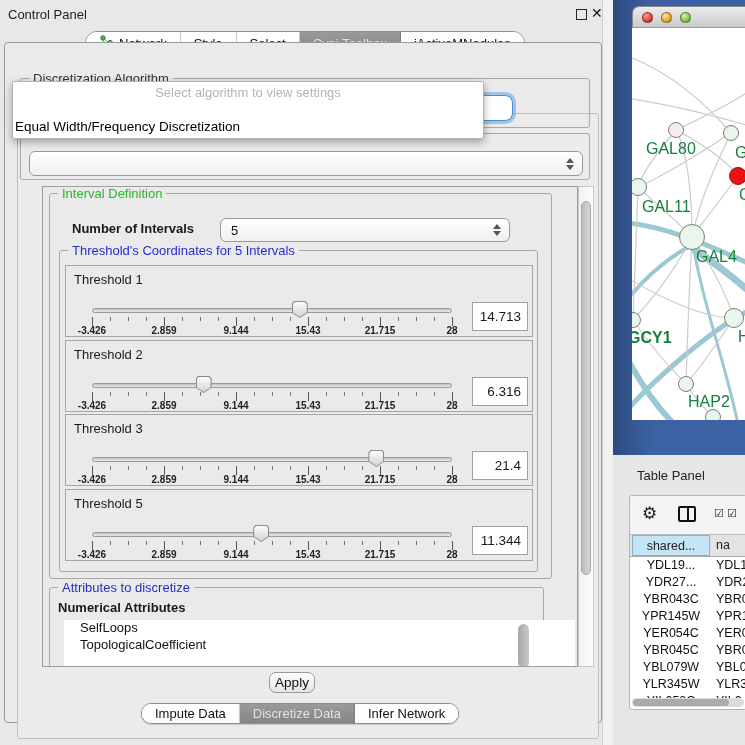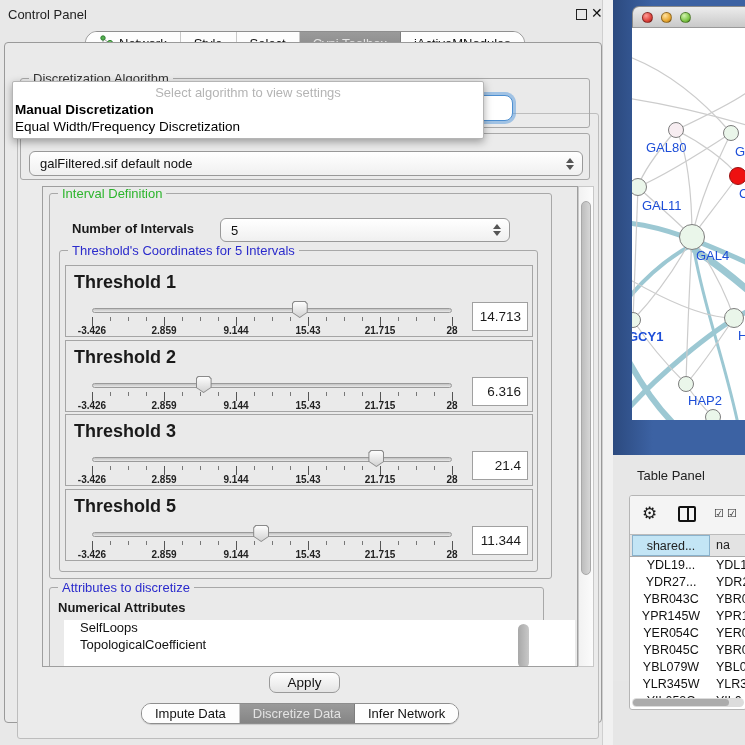--- a/index.html
+++ b/index.html
@@ -40,21 +40,21 @@
   .stepper i{display:block;width:0;height:0;}
   .stepper .up{border-left:4px solid transparent;border-right:4px solid transparent;border-bottom:5px solid #555;margin-bottom:2px;}
   .stepper .dn{border-left:4px solid transparent;border-right:4px solid transparent;border-top:5px solid #555;}
   
   #viewport{position:absolute;left:42px;top:186px;width:536px;height:481px;border:1px solid #9e9e9e;background:#eaeaea;overflow:hidden;}
   #interval-group{left:6px;top:6px;width:503px;height:386px;background:#eaeaea;}
   #num-label{position:absolute;left:22px;top:27px;font-weight:bold;font-size:13px;}
   #num-combo{left:170px;top:24px;width:290px;height:24px;}
   #thr-group{left:9px;top:56px;width:479px;height:322px;}
   .thr-box{position:absolute;left:5px;width:468px;height:72px;border:1px solid #a5a5a5;background:#eaeaea;}
-  .th-label{position:absolute;left:8px;top:6px;font-weight:bold;font-size:18px;}
+  .th-label{position:absolute;left:8px;top:6px;font-weight:normal;font-size:13px;}
   .track{position:absolute;left:26px;top:42px;width:360px;height:5px;border:1px solid #9a9a9a;border-radius:3px;background:linear-gradient(#c2c2c2,#e9e9e9);}
   .thumb{position:absolute;top:35px;width:16px;height:17px;background:#8a8a8a;
          clip-path:polygon(50% 100%,0 68%,0 14%,14% 0,86% 0,100% 14%,100% 68%);}
   .thumb em{position:absolute;left:1px;top:1px;right:1px;bottom:1px;background:linear-gradient(#fdfdfd,#d2d2d2);
          clip-path:polygon(50% 100%,0 68%,0 14%,14% 0,86% 0,100% 14%,100% 68%);}
   .ticks{position:absolute;left:26px;top:51px;width:360px;height:9px;}
   .ticks i{position:absolute;top:0;width:1px;height:4px;background:#777;}
   .ticks i.major{height:9px;background:#555;}
   .scale{position:absolute;left:0;top:59px;width:100%;height:12px;}
   .scale .sc{position:absolute;transform:translateX(-50%);font-size:10px;font-weight:bold;color:#222;white-space:nowrap;}
@@ -62,35 +62,35 @@
             text-align:right;padding-right:6px;line-height:27px;font-size:13.5px;}
   #attr-group{left:6px;top:400px;width:495px;height:110px;background:#eaeaea;}
   #attr-list-label{position:absolute;left:8px;top:12px;font-weight:bold;font-size:13px;}
   #attr-list{position:absolute;left:14px;top:32px;width:511px;height:60px;background:#fff;}
   #attr-list .li{padding:1px 0 1px 16px;font-size:13px;line-height:14.5px;color:#111;}
   #attr-vscroll{position:absolute;left:468px;top:36px;width:11px;height:44px;border-radius:6px;background:linear-gradient(90deg,#a8a8a8,#c8c8c8);}
   
   #main-scroll{position:absolute;left:578px;top:186px;width:16px;height:481px;background:linear-gradient(90deg,#f2f2f2,#fbfbfb);border:1px solid #c8c8c8;}
   #main-scroll .th{position:absolute;left:2px;top:14px;width:10px;height:374px;border-radius:5px;background:linear-gradient(90deg,#bdbdbd,#d6d6d6);border:1px solid #a8a8a8;}
   
-  #apply-btn{position:absolute;left:269px;top:672px;width:71px;height:21px;border:1px solid #9a9a9a;border-radius:7px;
+  #apply-btn{position:absolute;left:269px;top:672px;width:46px;height:21px;border:1px solid #9a9a9a;border-radius:7px;
              background:linear-gradient(#fefefe,#e4e4e4);text-align:center;line-height:19px;font-size:13.5px;color:#111;}
   
   .panel-gap{position:absolute;left:602px;top:0;width:11px;height:745px;background:#f1f1f1;border-left:1px solid #cfcfcf;}
   .desktop{position:absolute;left:613px;top:0;width:132px;height:745px;overflow:hidden;}
   .desk-blue{position:absolute;left:0;top:0;width:132px;height:455px;background:linear-gradient(90deg,#2c4a7f,#3c62a3 30%,#3c62a3);}
   .net-titlebar{position:absolute;left:19px;top:6px;width:114px;height:22px;background:linear-gradient(#ececec,#c9c9c9);
                 border:1px solid #8a8a8a;border-bottom-color:#9a9a9a;border-top-left-radius:7px;}
   .light{position:absolute;top:5px;width:11px;height:11px;border-radius:50%;border:1px solid rgba(0,0,0,.35);}
   .light.red{left:9px;background:radial-gradient(circle at 35% 30%,#ff9d96,#dd423c 60%,#9c211c);}
   .light.yellow{left:28px;background:radial-gradient(circle at 35% 30%,#ffe2a0,#e8a833 60%,#a86f14);}
   .light.green{left:47px;background:radial-gradient(circle at 35% 30%,#d2f3ae,#7fc749 60%,#4c8c1e);}
   .net-canvas{position:absolute;left:19px;top:28px;width:113px;height:392px;background:#fff;overflow:hidden;}
   .node{position:absolute;border-radius:50%;border:1px solid #7d7d7d;}
-  .nlabel{position:absolute;font-size:13px;color:#1d4ed8;white-space:nowrap;}
+  .nlabel{position:absolute;font-size:16px;color:#15803d;white-space:nowrap;}
   
   .tp-area{position:absolute;left:0;top:455px;width:132px;height:226px;background:#e7e7e7;}
   .tp-title{position:absolute;left:24px;top:13px;font-size:13px;color:#222;}
   .tp-card{position:absolute;left:16px;top:40px;width:118px;height:215px;background:#fff;border:1px solid #b5b5b5;border-radius:3px;overflow:hidden;}
   .tp-toolbar{position:absolute;left:0;top:0;width:100%;height:38px;background:#f4f4f4;}
   .gear-ic{position:absolute;left:12px;top:7px;font-size:17px;color:#1c1c1c;line-height:22px;}
   .cols-ic{position:absolute;left:48px;top:10px;width:18px;height:16px;border:2px solid #111;border-radius:2px;}
   .cols-ic i{position:absolute;left:50%;top:0;width:2px;height:100%;background:#111;}
   .check-ic{position:absolute;top:11px;font-size:11px;color:#222;}
   .tp-header{position:absolute;left:0;top:38px;width:100%;height:23px;background:#e3e3e3;border-top:1px solid #bbb;border-bottom:1px solid #aaa;}
@@ -143,28 +143,26 @@
       <div class="inner-panel"></div>
     </div>
 
     <div class="group" id="algo-group">
       <div class="group-label">Discretization Algorithm</div>
       <div id="algo-combo"></div>
     </div>
 
     <div class="popup">
       <div class="hint">Select algorithm to view settings</div>
-      <div class="item b" style="top:19px">Manual Discretization</div>
       <div class="item" style="top:36px">Equal Width/Frequency Discretization</div>
     </div>
 
     <div class="group" id="tabledata-group">
       <div class="group-label">Table Data</div>
       <div class="combo" style="left:8px;top:17px;width:554px;height:25px;">
-        <span>galFiltered.sif default node</span>
         <span class="stepper">
             <i class="up"></i>
             <i class="dn"></i>
           </span>
       </div>
     </div>
 
     <div id="viewport">
       <div class="group" id="interval-group">
         <div class="group-label green">Interval Definition</div>

